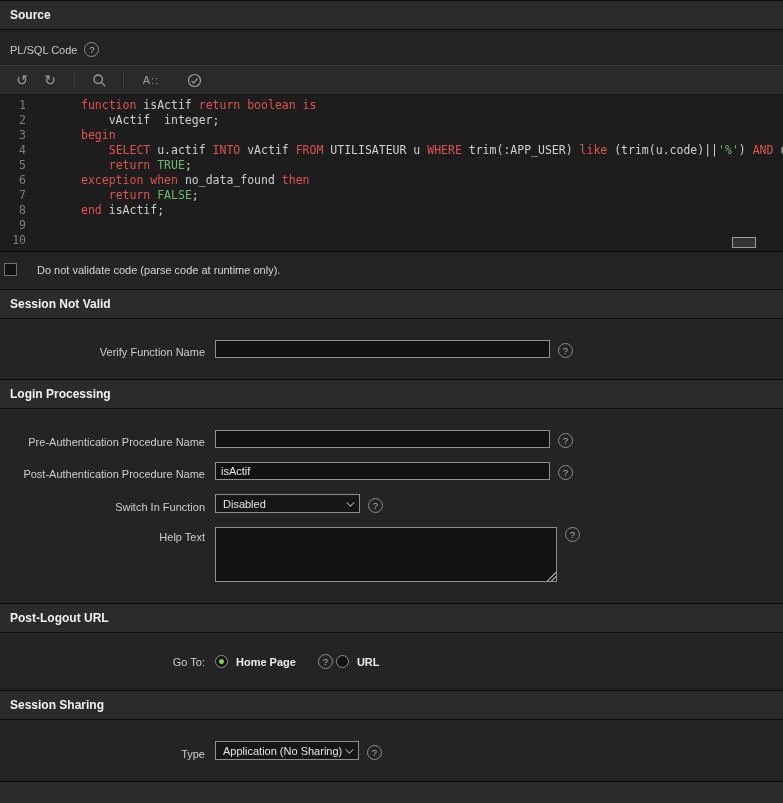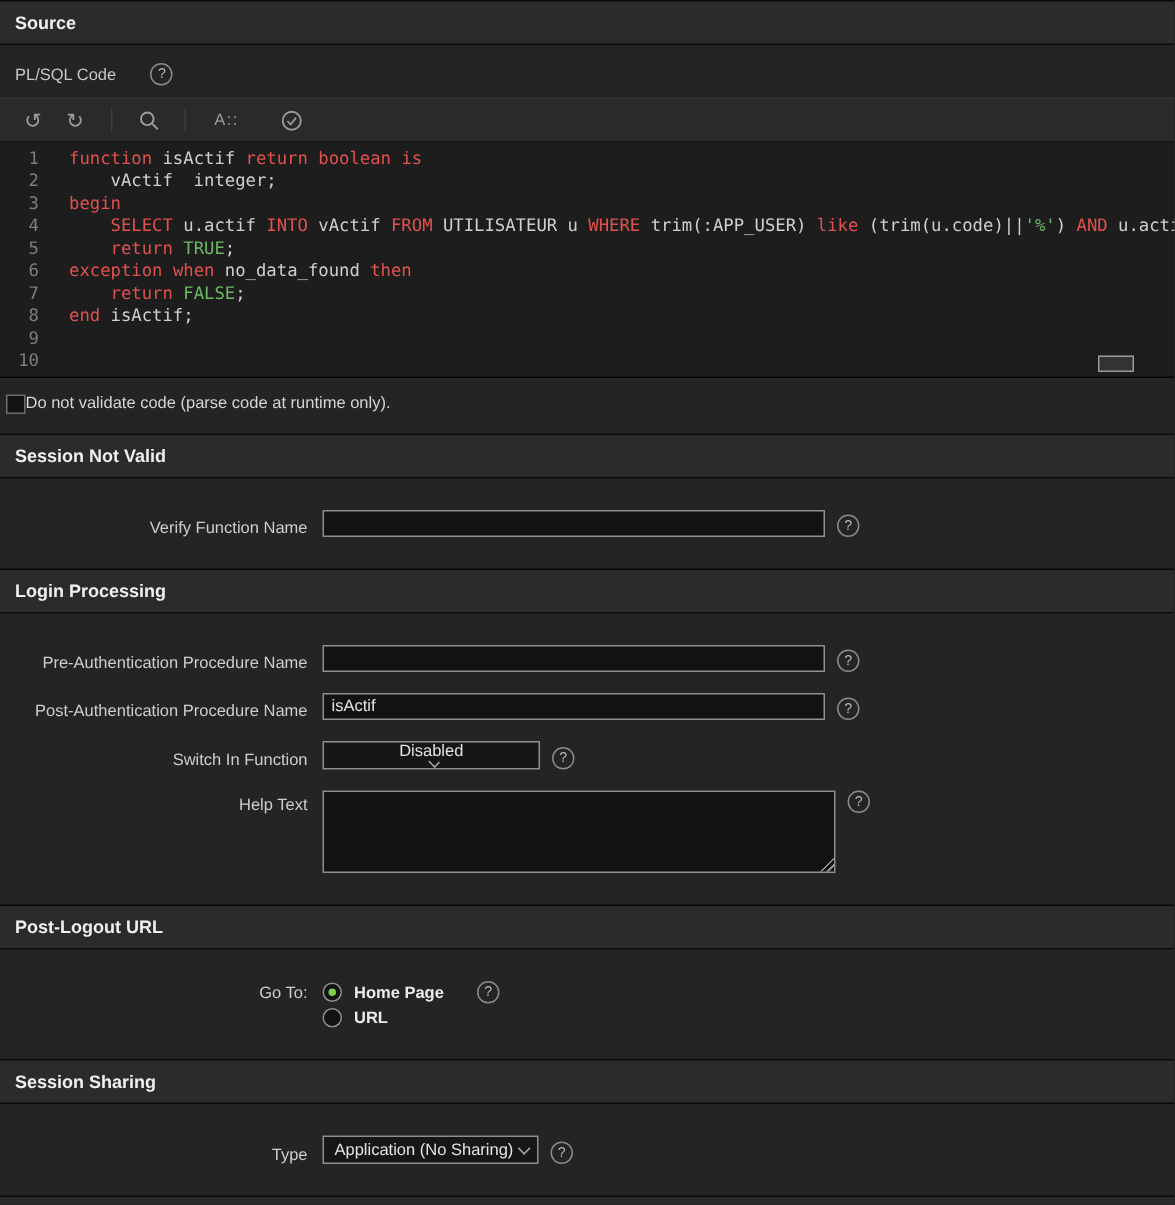--- a/index.html
+++ b/index.html
@@ -16,21 +16,21 @@
     border-bottom: 1px solid #0b0b0b;
     height: 30px;
     line-height: 28px;
     padding: 0 10px;
     font-weight: bold;
     font-size: 12px;
     color: #f0f0f0;
   }
   
   .plsql-label-row {
-    display: flex; align-items: center; gap: 23px;
+    display: flex; align-items: center; gap: 7px;
     padding: 12px 10px 8px 10px; color: #c6c6c6;
   }
   .help-icon {
     display: inline-flex; align-items: center; justify-content: center;
     width: 15px; height: 15px; border: 1px solid #8b8b8b; border-radius: 50%;
     color: #b5b5b5; font-size: 9.5px; flex: 0 0 auto; cursor: pointer;
     background: transparent;
   }
   .editor-toolbar {
     height: 30px; background: #2a2a2a;
@@ -46,30 +46,30 @@
   .tb-btn.wide { width: 34px; font-size: 11px; letter-spacing: 1px; }
   .tb-sep { width: 1px; height: 16px; background: #3d3d3d; margin: 0 10px; }
   .tb-gap { width: 12px; }
   .editor {
     position: relative; display: flex; height: 157px;
     background: #1d1d1d; border-bottom: 1px solid #060606;
     font-family: "DejaVu Sans Mono", monospace; font-size: 11.5px; line-height: 15px;
   }
   .gutter { width: 36px; padding: 3px 10px 0 0; text-align: right; color: #7e7e7e; }
   .code { padding: 3px 0 0 10px; white-space: pre; overflow: hidden; flex: 1; }
-  .code-line { white-space: pre; }
+  .code-line { white-space: pre; margin-left: 35px; }
   .tok-kw { color: #e0524d; }
   .tok-id { color: #cfcfcf; }
   .tok-str { color: #6cb865; }
   .editor-grip {
     position: absolute; right: 27px; bottom: 3px;
     width: 24px; height: 11px; border: 1px solid #9a9a9a; background: #333;
     cursor: pointer;
   }
-  .validate-row { display: flex; align-items: flex-start; gap: 0; padding: 11px 10px 13px 4px; }
+  .validate-row { display: flex; align-items: center; gap: 20px; padding: 11px 10px 13px 4px; }
   .checkbox {
     width: 13px; height: 13px; background: #121212; border: 1px solid #6f6f6f;
     display: inline-block; cursor: pointer; flex: 0 0 auto;
   }
   .checkbox-label { color: #d5d5d5; }
   
   .section-body { padding: 21px 0 21px 0; }
   .field-row { display: flex; align-items: flex-end; margin-bottom: 14px; }
   .field-row:last-child { margin-bottom: 0; }
   .field-row.top { align-items: flex-start; }
@@ -92,26 +92,26 @@
     position: absolute; right: 1px; bottom: 1px; width: 10px; height: 10px;
     background: linear-gradient(135deg, transparent 0 52%, #909090 52% 60%,
       transparent 60% 74%, #909090 74% 82%, transparent 82%);
     pointer-events: none;
   }
   .fake-select {
     height: 19px; background: #161616; border: 1px solid #8f8f8f;
     display: inline-flex; align-items: center; justify-content: space-between;
     padding: 0 7px; color: #e4e4e4; cursor: pointer; flex: 0 0 auto;
   }
-  .fake-select.w1 { width: 145px; flex-direction: column; }
+  .fake-select.w1 { width: 145px; }
   .fake-select.w2 { width: 144px; }
   .chev { width: 6px; height: 6px; border-right: 1.4px solid #a8a8a8;
     border-bottom: 1.4px solid #a8a8a8; transform: rotate(45deg) translateY(-2px); }
   
-  .radio-stack { display: flex; flex-direction: column; gap: 3px; }
+  .radio-stack { display: flex; gap: 3px; }
   .radio-option { display: flex; align-items: center; gap: 8px; }
   .radio {
     width: 13px; height: 13px; border-radius: 50%; background: #121212;
     border: 1px solid #8f8f8f; position: relative; cursor: pointer; flex: 0 0 auto;
   }
   .radio.checked::after {
     content: ""; position: absolute; left: 3px; top: 3px; width: 5px; height: 5px;
     border-radius: 50%; background: #7bd148;
   }
   .radio-label { font-weight: bold; color: #ececec; }

